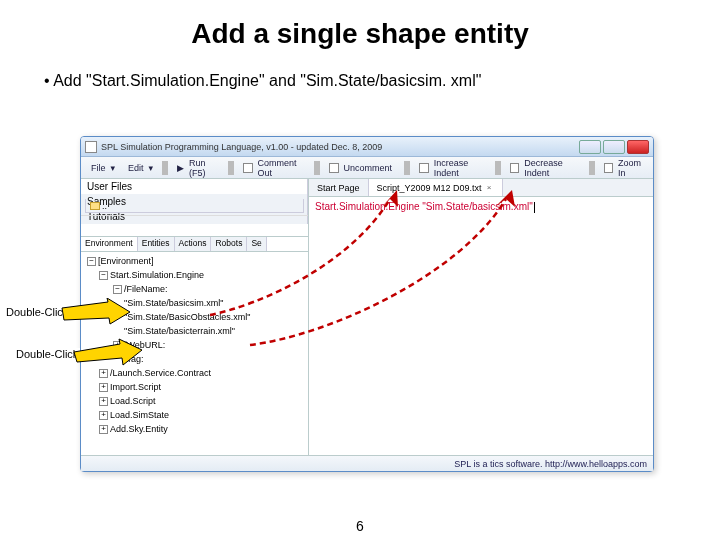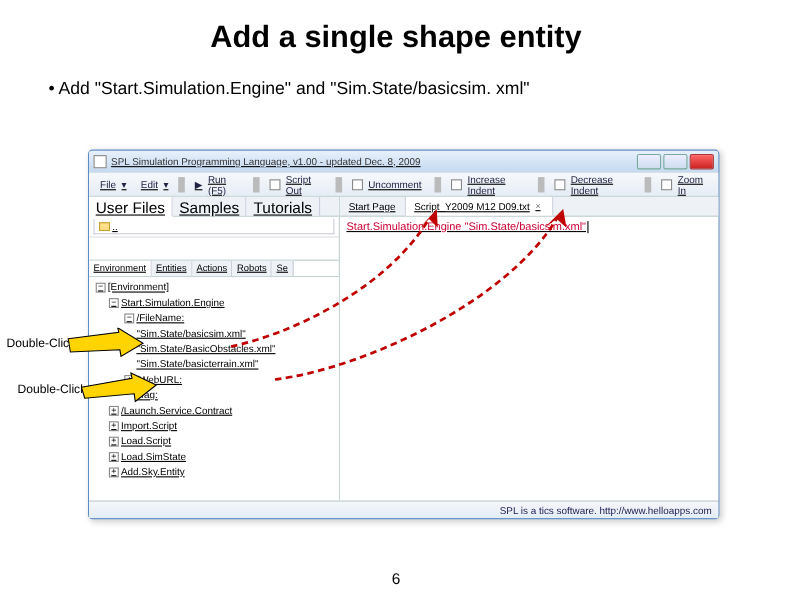--- a/index.html
+++ b/index.html
@@ -1,33 +1,33 @@
 <!DOCTYPE html>
 <html><head>
 <meta charset="utf-8">
 <style>
   * { box-sizing: border-box; margin: 0; padding: 0; }
   body { width: 720px; height: 540px; background: #fff; font-family: Arial, sans-serif; position: relative; overflow: hidden; }
   .slide-title { font-size: 28px; font-weight: bold; text-align: center; margin-top: 18px; }
   .bullet { font-size: 16px; margin: 22px 0 8px 44px; }
   .bullet::before { content: "• "; }
-  .window { position: absolute; left: 80px; top: 136px; width: 574px; height: 336px; border: 1px solid #5b8cc7; border-radius: 4px; background: #f5f5f5; box-shadow: 2px 2px 6px rgba(0,0,0,0.2); font-size: 9px; text-decoration: underline; }
+  .window { position: absolute; left: 80px; top: 136px; width: 574px; height: 336px; border: 1px solid #5b8cc7; border-radius: 4px; background: #f5f5f5; box-shadow: 2px 2px 6px rgba(0,0,0,0.2); font-size: 9px; }
   .titlebar { height: 20px; background: linear-gradient(to bottom,#e8f1fb,#c4d9f0); border-bottom: 1px solid #9cb8d8; display: flex; align-items: center; padding: 0 4px; border-radius: 3px 3px 0 0; }
   .titlebar .icon { width: 12px; height: 12px; background: #fff; border: 1px solid #888; margin-right: 4px; }
   .titlebar .title { flex: 1; font-size: 9px; color: #333; }
   .winbtns { display: flex; gap: 2px; }
   .winbtn { width: 22px; height: 14px; background: linear-gradient(to bottom,#eef,#cde); border: 1px solid #7a9; border-radius: 2px; }
   .winbtn.close { background: linear-gradient(to bottom,#f66,#c22); border-color: #a33; }
   .menubar { height: 22px; background: linear-gradient(to bottom,#f6f8fb,#e6edf5); border-bottom: 1px solid #bcc; display: flex; align-items: center; padding: 0 4px; gap: 4px; color: #224; }
   .menubar span { padding: 0 3px; display: inline-flex; align-items: center; gap: 2px; }
   .menubar .sep { width: 1px; height: 14px; background: #bbb; margin: 0 2px; }
   .mini-icon { width: 10px; height: 10px; display: inline-block; border: 1px solid #888; background: #fff; }
   .content { display: flex; height: calc(100% - 42px - 16px); }
   .left-pane { width: 228px; border-right: 1px solid #bcc; display: flex; flex-direction: column; background: #fff; }
-  .tabs { display: flex; height: 18px; border-bottom: 1px solid #bcc; font-size: 14px; background: #eef2f7; }
+  .tabs { display: flex; height: 18px; border-bottom: 1px solid #bcc; font-size: 10px; background: #eef2f7; flex-direction: column; }
   .tab { padding: 2px 6px; border-right: 1px solid #ccd; background: #eef2f7; }
   .tab.active { background: #fff; border-bottom: 1px solid #fff; margin-bottom: -1px; }
   .path-row { padding: 3px 4px; border-bottom: 1px solid #ddd; font-size: 9px; }
   .name-box { padding: 2px 4px; border-bottom: 1px solid #ddd; }
   .name-hdr { background: #eef2f7; padding: 1px 3px; font-size: 9px; border: 1px solid #ccd; }
   .name-val { padding: 2px 4px; border: 1px solid #ccd; border-top: none; height: 14px; display:flex; align-items:center; gap:2px;}
   .folder-icon { width:10px; height:8px; background:#ffe088; border:1px solid #c7a030; display:inline-block;}
   .env-tabs { display: flex; height: 16px; border-top: 1px solid #bcc; border-bottom: 1px solid #bcc; font-size: 8.5px; margin-top: 20px; }
   .env-tab { padding: 1px 4px; border-right: 1px solid #ccd; background: #eef2f7; }
   .env-tab.active { background: #fff; }
@@ -71,21 +71,21 @@
     </div>
   </div>
   <div class="menubar">
     <span><span>File</span> ▾</span>
     <span><span>Edit</span> ▾</span>
     <span class="sep"></span>
     <span>▶ <span>Run (F5)</span></span>
     <span class="sep"></span>
     <span>
         <span class="mini-icon"></span>
-        <span>Script Out</span>
+        <span>Comment Out</span>
       </span>
     <span class="sep"></span>
     <span>
         <span class="mini-icon"></span>
         <span>Uncomment</span>
       </span>
     <span class="sep"></span>
     <span>
         <span class="mini-icon"></span>
         <span>Increase Indent</span>

